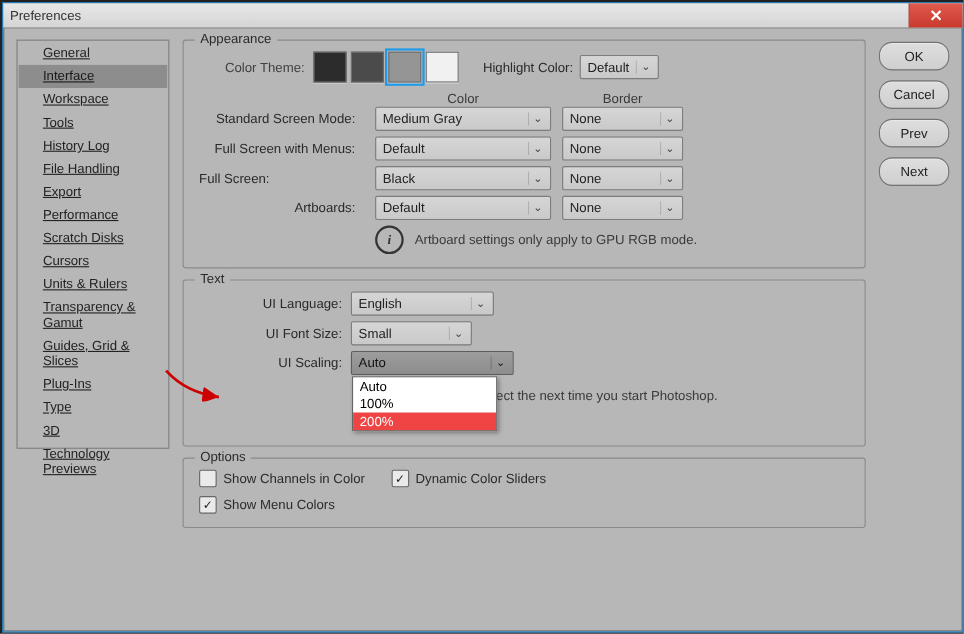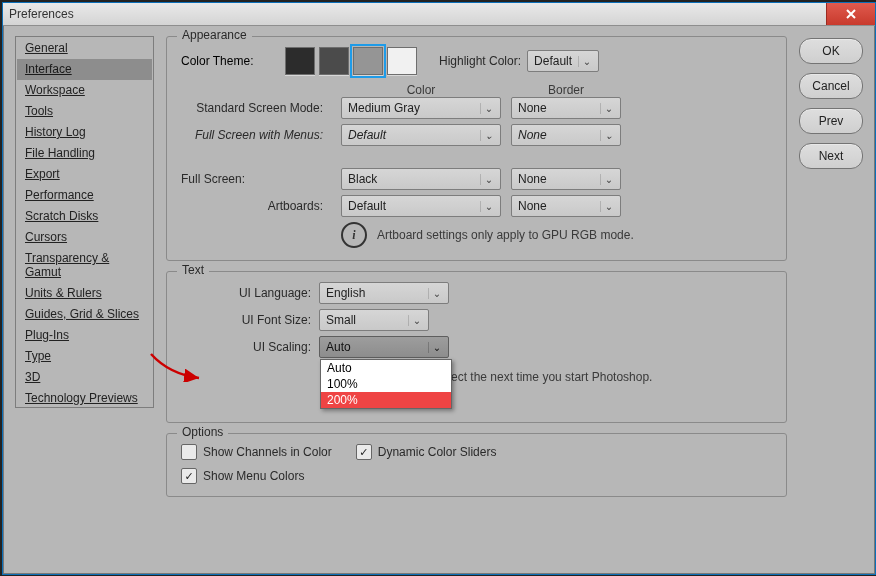--- a/index.html
+++ b/index.html
@@ -37,21 +37,21 @@
   .body-area { padding:10px 12px; display:flex; gap:12px; }
   
   .nav-wrap {
     width:135px;
     border:1px solid #7d7d7d;
     background:#b7b7b7;
     padding:1px;
     height:368px;
   }
   .nav-item {
-    padding:3px 8px;
+    padding:3px 22px;
     border-bottom:1px solid rgba(0,0,0,0);
     text-decoration:underline;
     color:#222;
     cursor:pointer;
   }
   .nav-item.selected {
     background:#8d8d8d;
     color:#1a1a1a;
     text-decoration:underline;
   }
@@ -63,21 +63,21 @@
     padding:10px 14px 12px 14px;
     margin-bottom:10px;
     position:relative;
   }
   .group-legend {
     position:absolute; top:-9px; left:10px;
     background:#b7b7b7; padding:0 5px;
     font-size:12px; color:#2a2a2a;
   }
   .row { display:flex; align-items:center; margin-bottom:5px; }
-  .lbl-right { width:150px; text-align:left; padding-right:8px; color:#000000;}
+  .lbl-right { width:150px; text-align:right; padding-right:8px; color:#404040;}
   .lbl-right-sm { width:130px; text-align:right; padding-right:8px; }
   .swatch {
     width:28px; height:26px; margin-right:4px;
     border:1px solid #6e6e6e; box-shadow:0 1px 0 #d8d8d8;
     cursor:pointer;
   }
   .swatch.sel { outline:2px solid #1e9be8; outline-offset:1px; }
   .hl-label { margin-left:18px; margin-right:6px; }
   .sel-ctrl {
     height:22px;
@@ -96,21 +96,21 @@
   .note { display:flex; align-items:center; gap:10px; color:#3a3a3a; margin-top:4px; margin-left:160px;}
   .info-icon {
     width:22px;height:22px;border:2px solid #333;border-radius:50%;
     display:inline-flex;align-items:center;justify-content:center;
     font-family:Georgia,serif;font-style:italic;font-weight:bold;color:#333;
   }
   .grid2 { display:grid; grid-template-columns:150px 160px 110px; gap:5px 10px; align-items:center;}
   .col-head { text-align:center; color:#3a3a3a; }
   
   .sel-open {
-    width:130px; height:22px;
+    width:148px; height:22px;
     background:linear-gradient(#9d9d9d,#8d8d8d);
     border:1px solid #5e5e5e; border-radius:2px;
     display:flex; align-items:center; justify-content:space-between;
     padding:0 3px 0 6px; color:#111;
     box-sizing:border-box; position:relative; z-index:5;
     cursor:pointer;
   }
   .sel-open .chev { width:16px;text-align:center;border-left:1px solid rgba(0,0,0,0.2); font-size:10px;}
   .dd-list {
     position:absolute; top:22px; left:0;
@@ -160,22 +160,22 @@
         <div class="nav-item">General</div>
         <div class="nav-item selected">Interface</div>
         <div class="nav-item">Workspace</div>
         <div class="nav-item">Tools</div>
         <div class="nav-item">History Log</div>
         <div class="nav-item">File Handling</div>
         <div class="nav-item">Export</div>
         <div class="nav-item">Performance</div>
         <div class="nav-item">Scratch Disks</div>
         <div class="nav-item">Cursors</div>
+        <div class="nav-item">Units &amp; Rulers</div>
         <div class="nav-item">Transparency &amp; Gamut</div>
-        <div class="nav-item">Units &amp; Rulers</div>
         <div class="nav-item">Guides, Grid &amp; Slices</div>
         <div class="nav-item">Plug-Ins</div>
         <div class="nav-item">Type</div>
         <div class="nav-item">3D</div>
         <div class="nav-item">Technology Previews</div>
       </div>
 
     <div class="main-col">
 
       <div class="group">
@@ -206,21 +206,21 @@
               <span class="" style="text-align:right;padding-right:8px">Standard Screen Mode:</span>
               <div class="sel-ctrl">
                 <span>Medium Gray</span>
                 <span class="chev">⌄</span>
               </div>
               <div class="sel-ctrl">
                 <span>None</span>
                 <span class="chev">⌄</span>
               </div>
             </div>
-            <div class="grid2" style="margin-bottom: 22px; font-style: italic;">
+            <div class="grid2" style="margin-bottom: 5px;">
               <span class="" style="text-align:right;padding-right:8px">Full Screen with Menus:</span>
               <div class="sel-ctrl">
                 <span>Default</span>
                 <span class="chev">⌄</span>
               </div>
               <div class="sel-ctrl">
                 <span>None</span>
                 <span class="chev">⌄</span>
               </div>
             </div>

